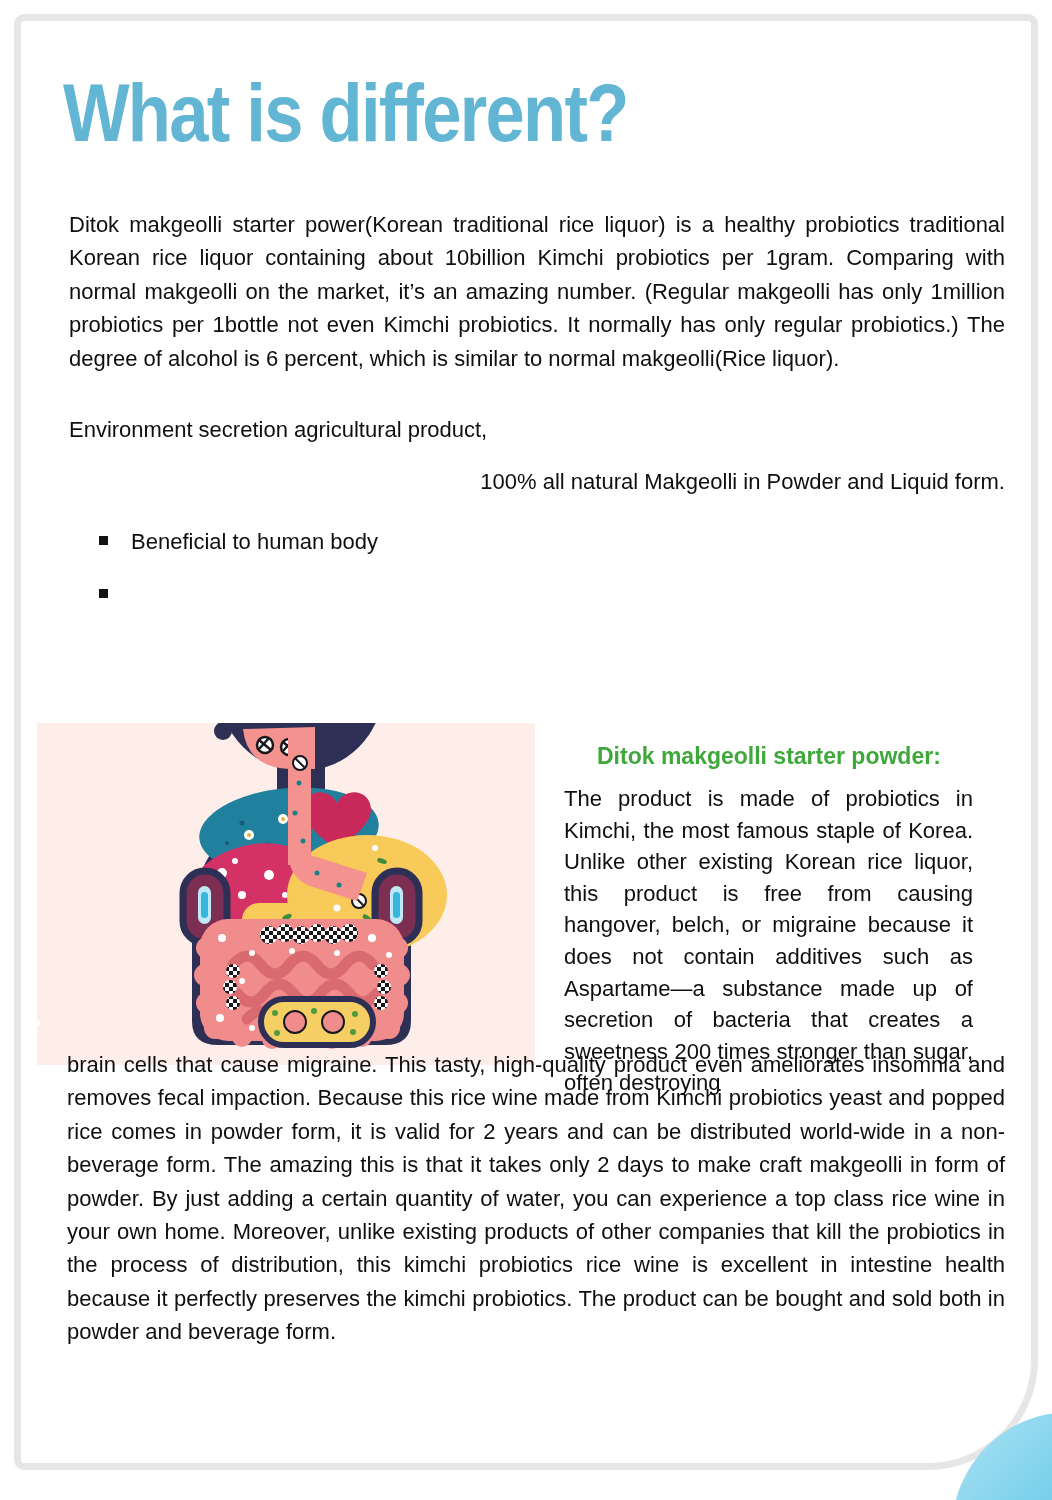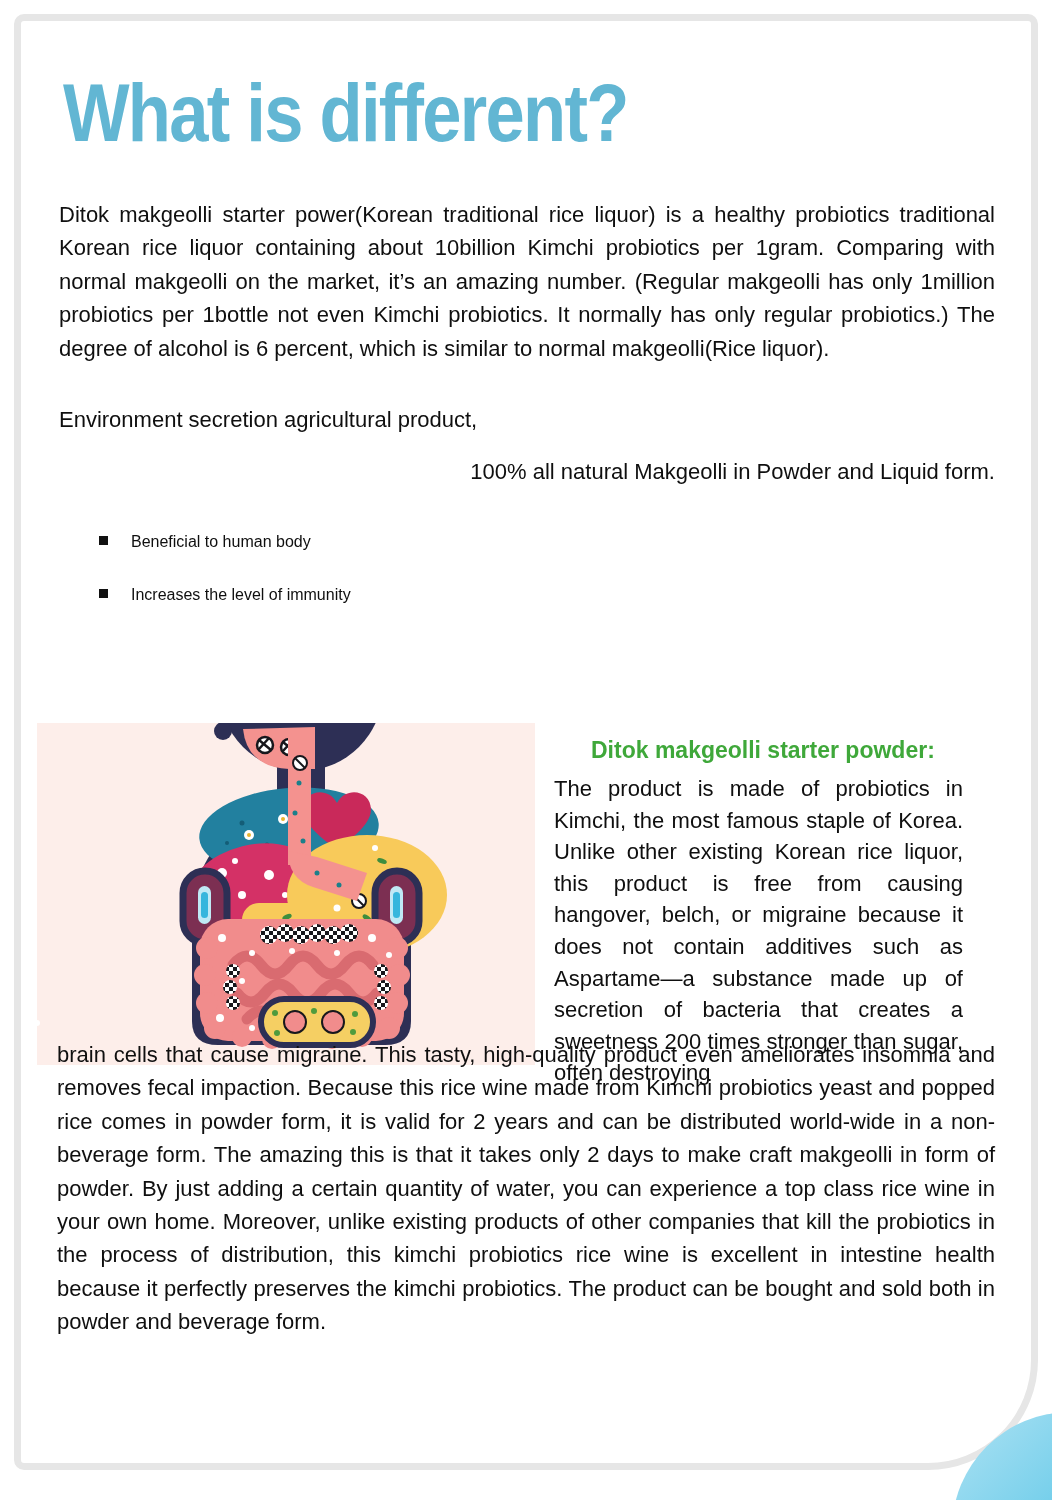--- a/index.html
+++ b/index.html
@@ -14,32 +14,32 @@
   }
   .corner-disc{
     position:absolute;left:952px;top:1412px;width:236px;height:236px;border-radius:50%;
     background:linear-gradient(135deg,#aee2f3 0%,#6fcdea 45%,#2fb4de 100%);
   }
   .title{
     position:absolute;left:63px;top:70px;margin:0;
     font-size:82px;font-weight:bold;line-height:1.05;color:#62b6d3;
     letter-spacing:-2px;transform:scaleX(0.86);transform-origin:left top;white-space:nowrap;
   }
-  .body-text{position:absolute;font-size:22px;line-height:33.4px;text-align:justify;color:#0f0f0f;margin:2px;}
+  .body-text{position:absolute;font-size:22px;line-height:33.4px;text-align:justify;color:#0f0f0f;margin:12px;}
   .intro{left:57px;top:196px;width:936px;}
   .eco-line{left:57px;top:401px;width:936px;text-align:left;}
   .natural-line{left:57px;top:453px;width:936px;text-align:right;}
   .benefit-list{position:absolute;left:99px;top:527px;margin:0;padding:0;list-style:none;}
-  .benefit-list li{display:flex;align-items:flex-start;margin-bottom:23px;font-size:16px;line-height:30px;color:#0f0f0f;}
+  .benefit-list li{display:flex;align-items:flex-start;margin-bottom:23px;font-size:22px;line-height:30px;color:#0f0f0f;}
   .bullet-square{flex:0 0 auto;width:9px;height:9px;background:#111;margin:9px 23px 0 0;}
   .illustration{
     position:absolute;left:37px;top:723px;width:498px;height:342px;background:#fdeeea;overflow:hidden;
   }
   .product-heading{
-    position:absolute;left:583px;top:729px;margin:8px;
+    position:absolute;left:583px;top:729px;margin:14px;
     font-size:23px;font-weight:bold;color:#3fa83a;white-space:nowrap;
   }
   .body-right{left:552px;top:771px;width:409px;line-height:31.6px;}
   .body-full{left:55px;top:1036px;width:938px;}
 </style>
 </head>
 <body>
 
 <div class="page">
   <div class="card"></div>
@@ -51,21 +51,20 @@
   <p class="body-text eco-line">Environment secretion agricultural product,</p>
   <p class="body-text natural-line">100% all natural Makgeolli in Powder and Liquid form.</p>
 
   <ul class="benefit-list">
     <li>
       <span class="bullet-square"></span>
       <span>Beneficial to human body</span>
     </li>
     <li>
       <span class="bullet-square"></span>
-      <span>Increases the level of immunity</span>
     </li>
   </ul>
 
   <div class="illustration" title="Flat-style illustration of the human digestive system populated by friendly probiotic microbes">
     <svg width="498" height="342" viewBox="0 0 498 342" xmlns="http://www.w3.org/2000/svg">
       <defs>
         <pattern id="check" width="8" height="8" patternUnits="userSpaceOnUse">
           <rect width="8" height="8" fill="#ffffff"></rect>
           <rect width="4" height="4" fill="#17171c"></rect>
           <rect x="4" y="4" width="4" height="4" fill="#17171c"></rect>

